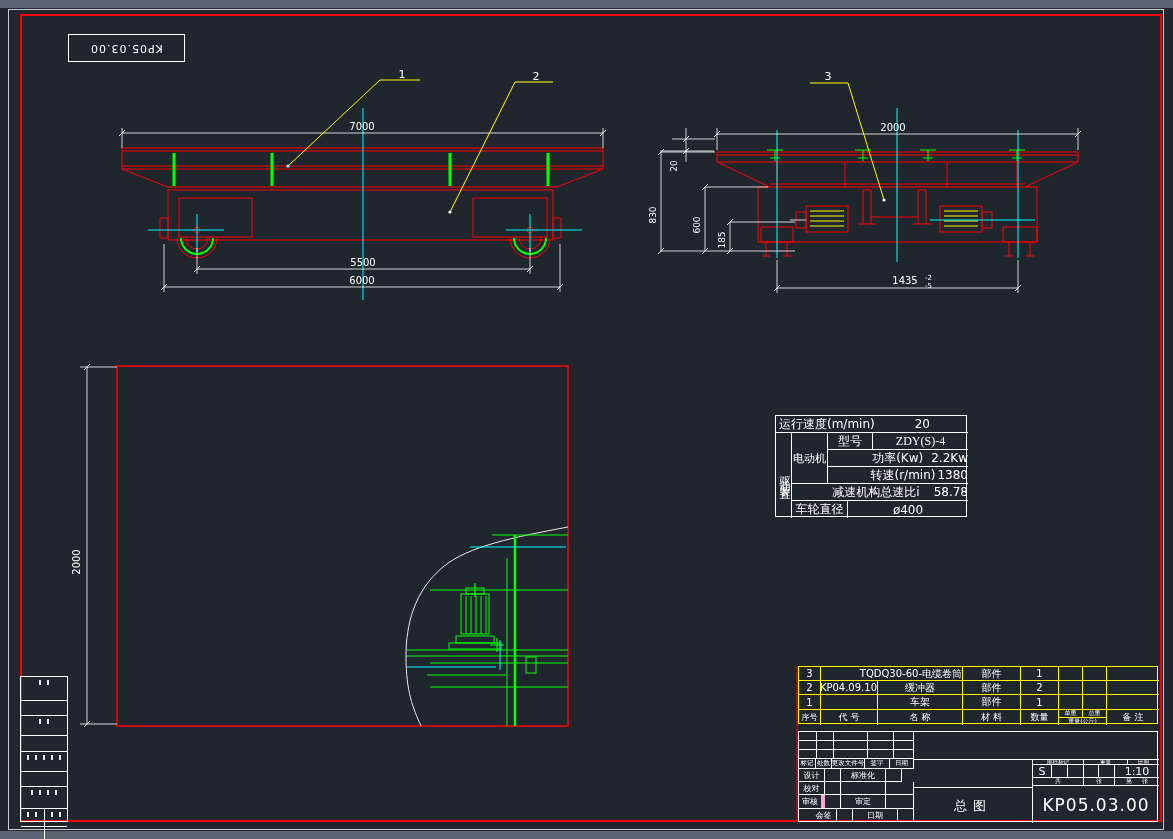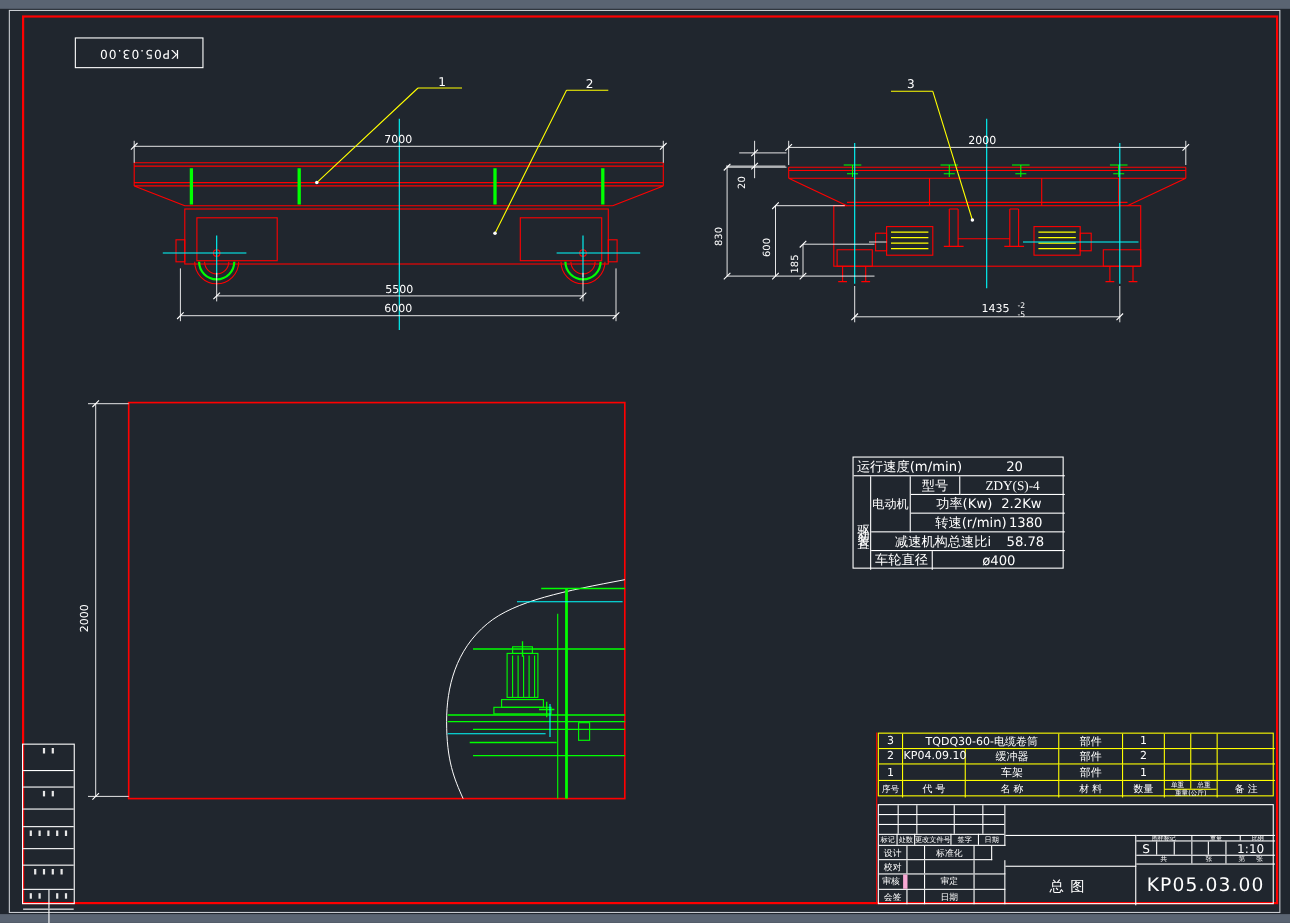--- a/index.html
+++ b/index.html
@@ -1,20 +1,20 @@
 <!DOCTYPE html>
 <html><head>
 <meta charset="utf-8">
 <style>
   html,body{margin:0;padding:0;background:#20262e;width:1173px;height:839px;position:relative;
     font-family:"DejaVu Sans",sans-serif;-webkit-font-smoothing:none;}
   .abs{position:absolute;box-sizing:border-box;}
   .c{position:absolute;box-sizing:border-box;display:flex;align-items:center;justify-content:center;
      color:#fff;overflow:visible;white-space:nowrap;}
-  .l{justify-content:center;}
+  .l{justify-content:flex-end;}
   .chrome{background:#5a6472;}
   .tick{display:inline-block;width:2px;height:5px;background:#e8e8e8;margin:0 3px;}
   svg text{fill:#fff;font-family:"DejaVu Sans",sans-serif;}
 </style>
 </head>
 <body>
 
 <div class="abs chrome" style="left:0;top:0;width:1173px;height:8px;"></div>
 <div class="abs chrome" style="left:0;top:831px;width:1173px;height:8px;"></div>
 
@@ -270,21 +270,21 @@
     <span class="c" style="position:static;width:16px;border-right:1px solid #fff;"></span>
     <span class="c" style="position:static;width:45px;border-right:1px solid #fff;"></span>
     <span class="c" style="position:static;flex:1;"></span>
   </div>
   <div class="abs" style="left:0;top:63px;width:115px;height:14px;border-right:1px solid #fff;border-bottom:1px solid #fff;display:flex;font-size:8px;">
     <span class="c" style="position:static;width:26px;border-right:4px solid #f9a8d4;">审核</span>
     <span class="c" style="position:static;width:16px;border-right:1px solid #fff;"></span>
     <span class="c" style="position:static;width:45px;border-right:1px solid #fff;">审定</span>
     <span class="c" style="position:static;flex:1;"></span>
   </div>
-  <div class="abs" style="left:0;top:77px;width:115px;height:13px;border-right:1px solid #fff;display:flex;font-size:8px;">
+  <div class="abs" style="left:0;top:77px;width:115px;height:13px;border-right:1px solid #fff;display:flex;font-size:8px;padding-left:12px;">
     <span class="c" style="position:static;width:26px;border-right:1px solid #fff;">会签</span>
     <span class="c" style="position:static;width:16px;border-right:1px solid #fff;"></span>
     <span class="c" style="position:static;width:45px;border-right:1px solid #fff;">日期</span>
     <span class="c" style="position:static;flex:1;"></span>
   </div>
 
 
   <div class="abs" style="left:115px;top:27px;width:119px;height:29px;border-right:1px solid #fff;border-bottom:1px solid #fff;border-top:1px solid #fff;"></div>
   <div class="c" style="left:115px;top:56px;width:119px;height:35px;border-right:1px solid #fff;">
     <span style="font-size:13px;letter-spacing:6px;">总图</span>

